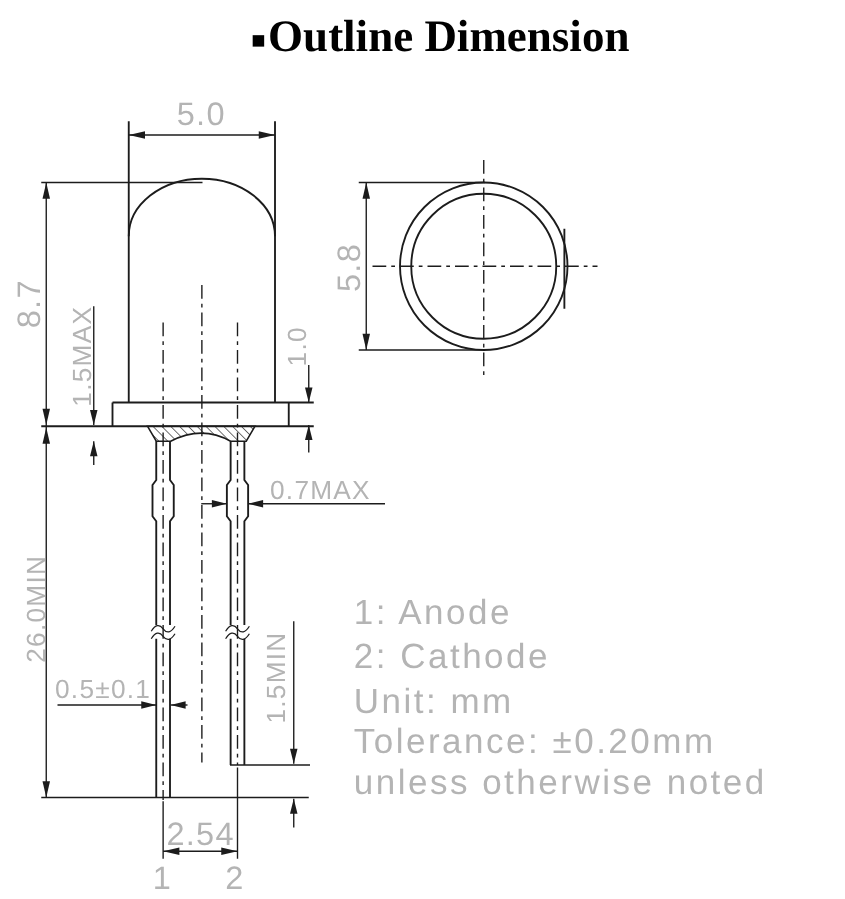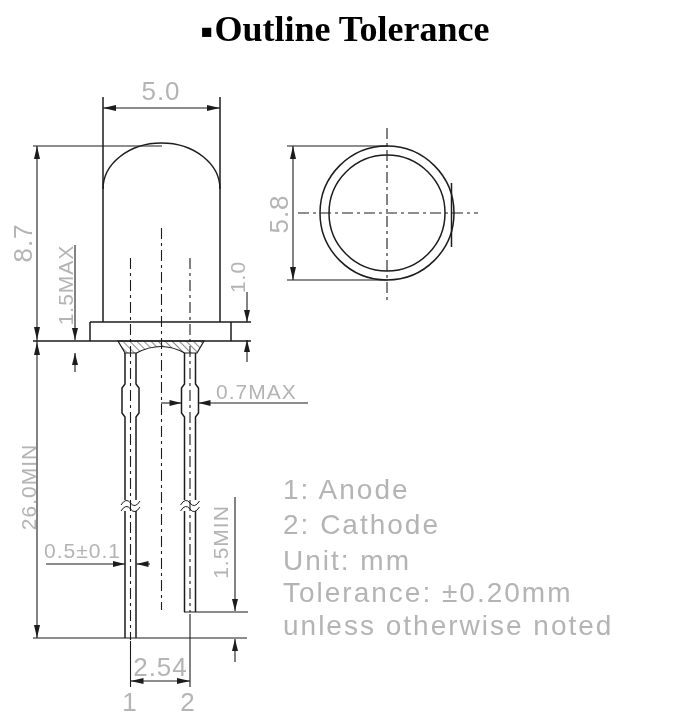--- a/index.html
+++ b/index.html
@@ -20,21 +20,21 @@
   text.sm{font-size:21px;}
   text.md{font-size:26px;}
   text.note{font-size:28px;letter-spacing:2px;}
   text.pin{font-size:26px;}
 </style>
 </head>
 <body>
 
 <div class="page">
 
-  <div class="title"><span class="bullet">■</span><span>Outline Tolerance</span></div>
+  <div class="title"><span class="bullet">■</span><span>Outline Dimension</span></div>
 
   <svg width="676" height="719" viewBox="0 0 676 719">
     <defs>
       <pattern id="hatch" width="5" height="5" patternUnits="userSpaceOnUse" patternTransform="rotate(-45)">
         <line x1="0" y1="0" x2="0" y2="5" stroke="#1c1c1c" stroke-width="1"></line>
       </pattern>
     </defs>
 
     <g>
 

